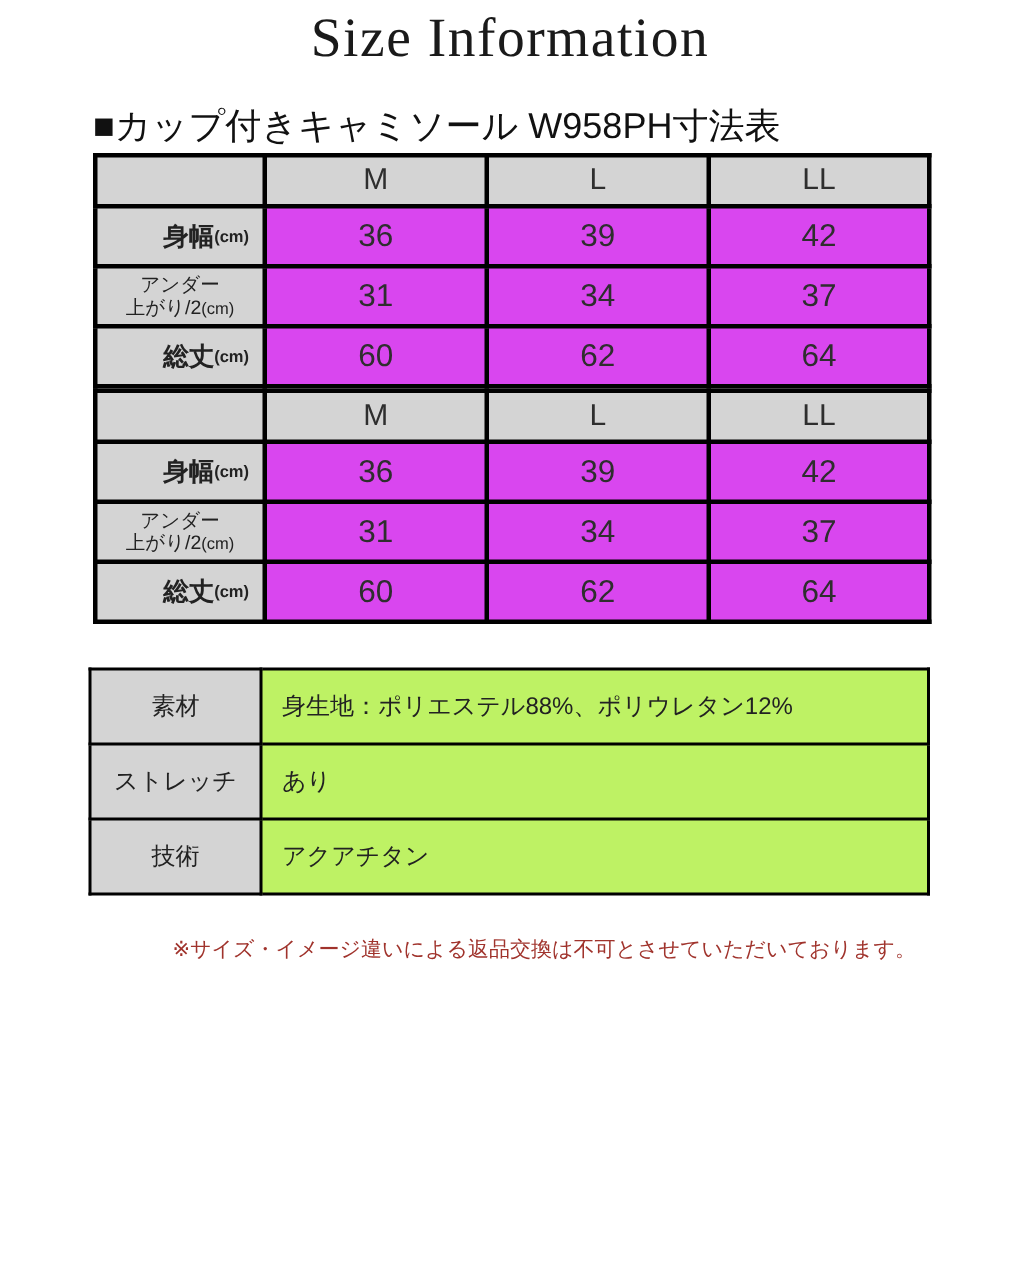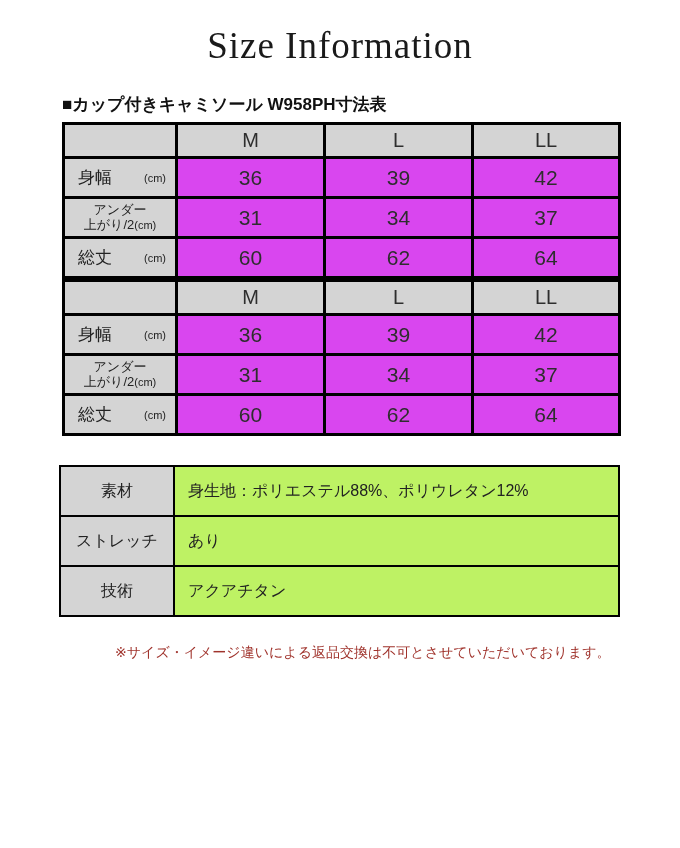--- a/index.html
+++ b/index.html
@@ -17,30 +17,30 @@
     color:var(--text-dark);
   }
   .page{width:680px;height:848px;overflow:hidden;}
 
   .title{
     font-family:"Liberation Serif","DejaVu Serif",serif;
     font-weight:400;
     font-size:37px;
     letter-spacing:1px;
     text-align:center;
-    margin:24px 0 0 0;
+    margin:4px 0 0 0;
     line-height:44px;
     color:#1a1a1a;
   }
 
   .section-heading{
     margin:26px 0 6px 62px;
-    font-size:17px;
+    font-size:24px;
     line-height:22px;
-    font-weight:bold;
+    font-weight:normal;
     color:#111111;
   }
   .section-heading.second{margin-top:21px;}
 
   table{border-collapse:collapse;}
 
   
   .size-table{
     margin-left:62px;
     width:556px;
@@ -61,23 +61,24 @@
     color:var(--cell-text);
   }
   .size-table .val{
     height:40px;
     font-size:21px;
     color:var(--cell-text);
     background:#d946ef;
   }
   .lbl-wrap{
     display:flex;
-    justify-content:space-between;
+    justify-content:flex-end;
     align-items:center;
     padding:0 9px 0 13px;
+    font-weight:bold;
   }
   .lbl-text{font-size:17px;color:#222;}
   .unit{font-size:11px;color:#222;}
   .two-line{text-align:left;padding-left:13px;line-height:15px;}
   .two-line .l1,.two-line .l2{font-size:13px;color:#222;}
   .two-line .unit2{font-size:11px;}
 
   
   .spec-table{
     margin:29px 0 0 59px;

